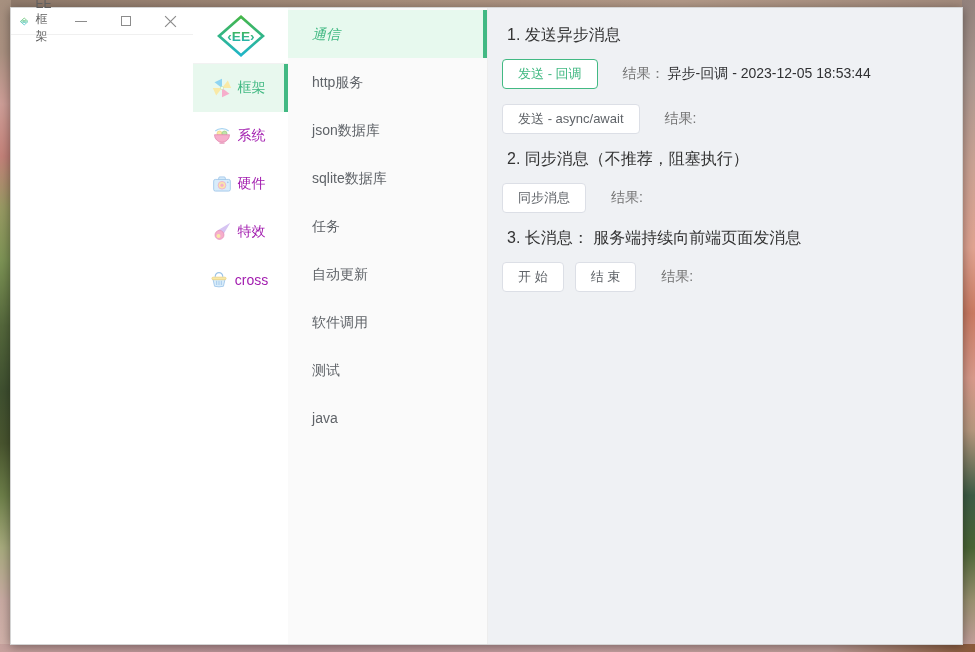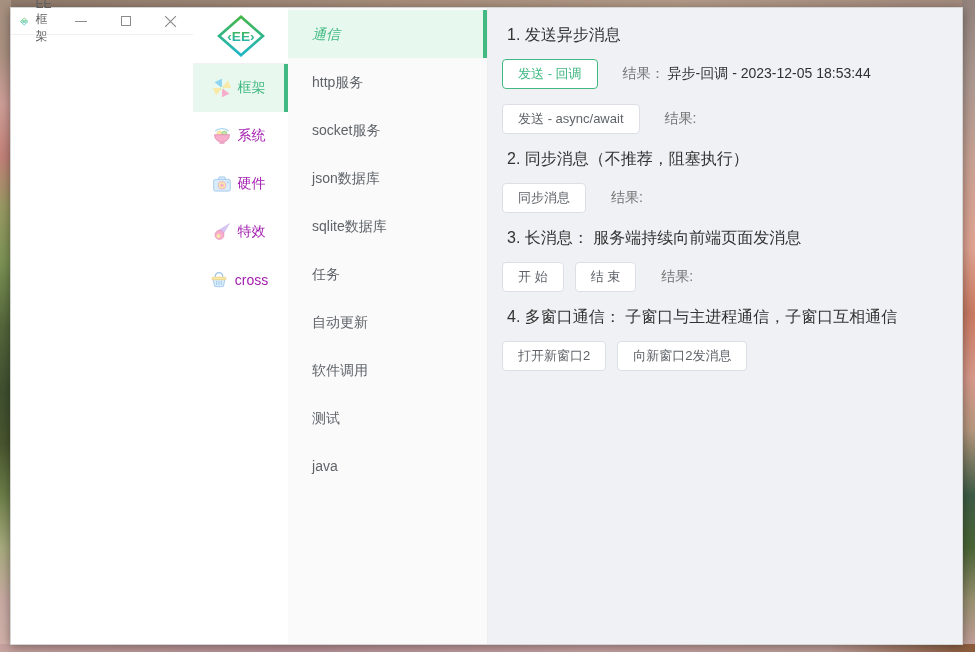--- a/index.html
+++ b/index.html
@@ -160,21 +160,20 @@
           <rect x="3.5" y="8.6" width="17" height="3" rx="1.5" fill="#f9e9a6" stroke="#e8cd7a" stroke-width="0.8"></rect>
           <path d="M9.2 13 v5 M12 13 v5 M14.8 13 v5" stroke="#9cc4e8" stroke-width="1"></path>
         </svg>
         <span>cross</span>
       </div>
     </div>
 
     <div class="menu">
       <div class="menu-item active">通信</div>
       <div class="menu-item">http服务</div>
-      <div class="menu-item">socket服务</div>
       <div class="menu-item">json数据库</div>
       <div class="menu-item">sqlite数据库</div>
       <div class="menu-item">任务</div>
       <div class="menu-item">自动更新</div>
       <div class="menu-item">软件调用</div>
       <div class="menu-item">测试</div>
       <div class="menu-item">java</div>
     </div>
 
     <div class="content">
@@ -205,23 +204,16 @@
       <div>
         <div class="sec-heading">3. 长消息： 服务端持续向前端页面发消息</div>
         <div class="row">
           <button class="btn">开 始</button>
           <button class="btn">结 束</button>
           <span class="result-label">结果:</span>
           <span class="result-value"></span>
         </div>
       </div>
 
-      <div>
-        <div class="sec-heading">4. 多窗口通信： 子窗口与主进程通信，子窗口互相通信</div>
-        <div class="row">
-          <button class="btn">打开新窗口2</button>
-          <button class="btn">向新窗口2发消息</button>
-        </div>
-      </div>
 
     </div>
   </div>
 </div>
 
 </body></html>

